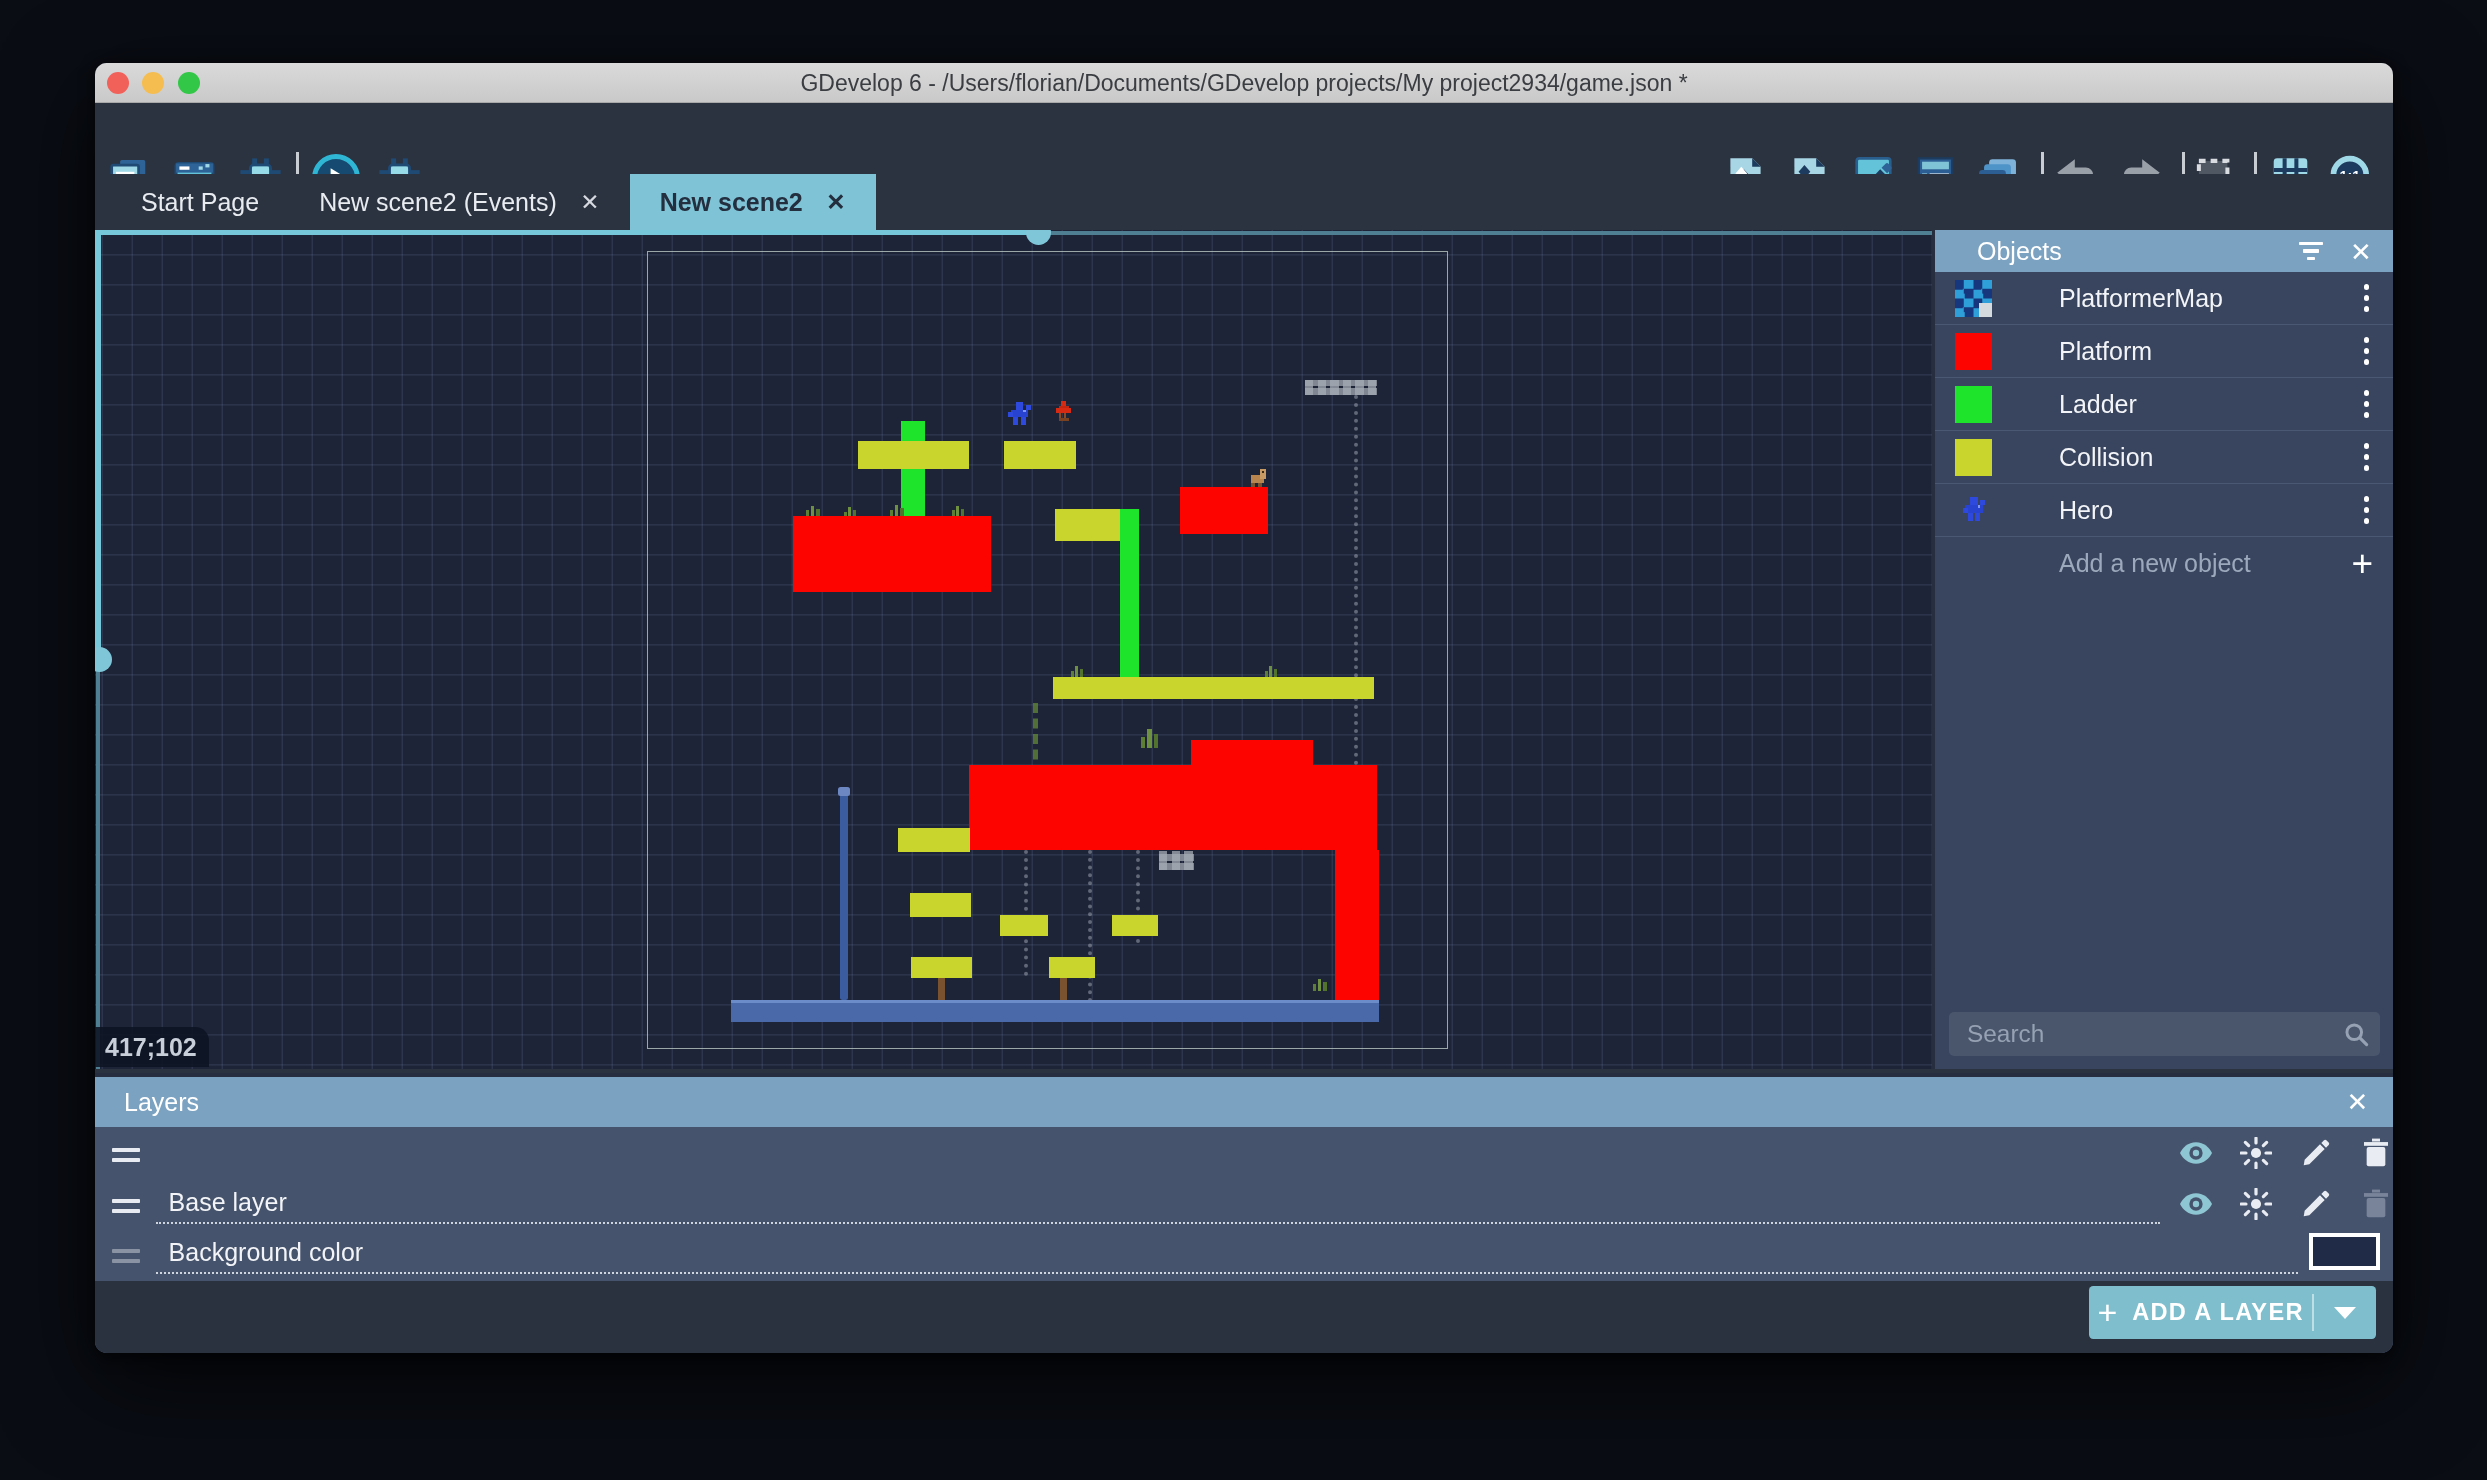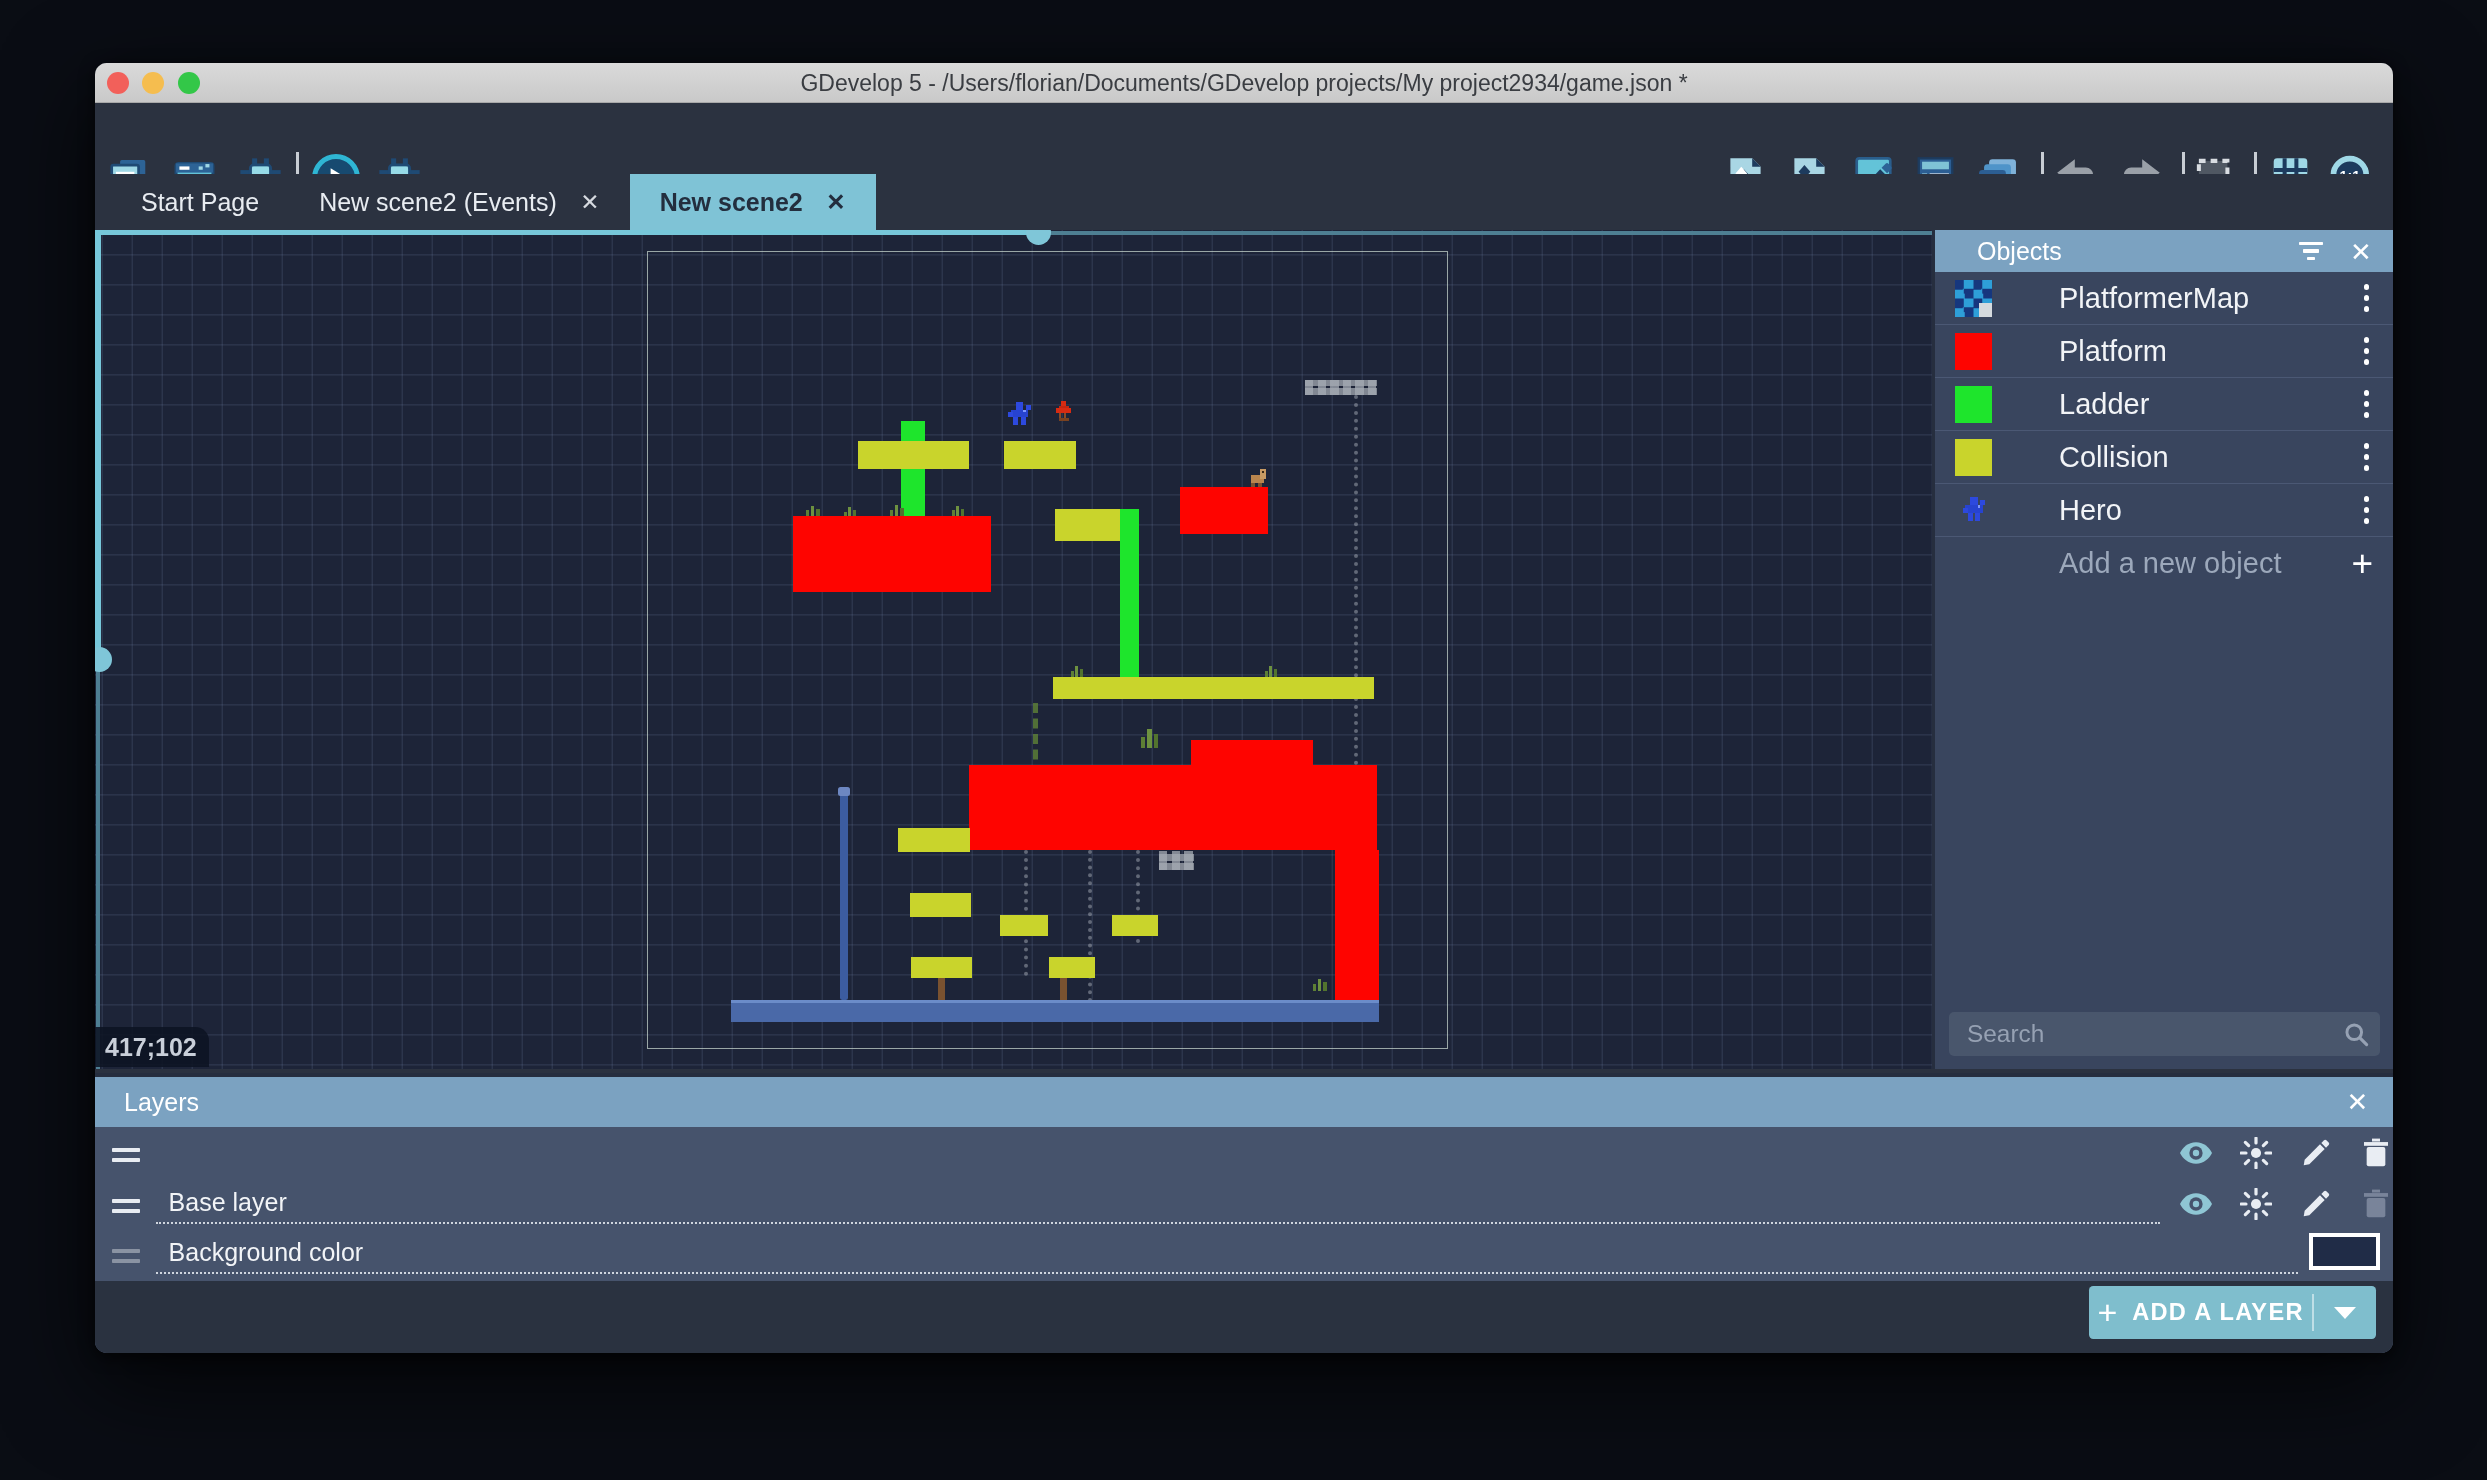--- a/index.html
+++ b/index.html
@@ -64,21 +64,21 @@
   .filter-btn i{display:block;height:3.4px;background:#fff;border-radius:0.8px;}
   .filter-btn i:nth-child(1){width:23.6px;}.filter-btn i:nth-child(2){width:16px;}.filter-btn i:nth-child(3){width:8.4px;}
   .panel-x{position:absolute;right:15px;top:5px;width:34px;height:34px;color:#fff;font-size:26px;}
   .obj-rows{flex:none;}
   .obj-row{height:53px;display:flex;align-items:center;position:relative;border-bottom:1.7px solid #4b5874;cursor:pointer;}
   .obj-thumb{position:absolute;left:20px;width:37px;height:37px;}
   .obj-thumb.checker{background:conic-gradient(#2e9fd8 25%,#16377e 0 50%,#2e9fd8 0 75%,#16377e 0) 0 0/18.5px 18.5px;position:absolute;}
   .obj-thumb.checker:after{content:"";position:absolute;right:0;bottom:0;width:13.5px;height:13.5px;background:#d5dade;}
   .obj-thumb.sprite{display:flex;align-items:center;justify-content:center;}
   .obj-thumb.sprite svg{width:22px;height:27px;}
-  .obj-label{margin-left:124px;color:#f2f4f7;font-size:29px;}
+  .obj-label{margin-left:124px;color:#f2f4f7;font-size:25px;}
   .dots{position:absolute;right:23.6px;display:flex;flex-direction:column;gap:5px;}
   .dots i{width:5.9px;height:5.9px;border-radius:50%;background:#fff;display:block;}
   .add-row{height:53px;display:flex;align-items:center;position:relative;cursor:pointer;}
   .add-row .obj-label{color:#9ca8bb;}
   .add-plus{position:absolute;right:20px;color:#fff;font-size:37px;font-weight:300;line-height:34px;}
   .panel-spacer{flex:1;}
   .search-wrap{flex:none;padding:0 13.5px 12.6px 13.5px;}
   .search-box{position:relative;height:44px;background:#49566c;border-radius:5px;}
   .search-box input{position:absolute;inset:0;background:transparent;border:none;outline:none;color:#d8dde5;
     font-size:24.4px;padding:0 50px 0 18.5px;font-family:"Liberation Sans",sans-serif;}
@@ -113,21 +113,21 @@
 <body>
 
 <div class="window">
 
   <div class="titlebar">
     <div class="traffic">
       <span class="tl red"></span>
       <span class="tl yellow"></span>
       <span class="tl green"></span>
     </div>
-    <div class="win-title">GDevelop 5 - /Users/florian/Documents/GDevelop projects/My project2934/game.json *</div>
+    <div class="win-title">GDevelop 6 - /Users/florian/Documents/GDevelop projects/My project2934/game.json *</div>
   </div>
 
   <div class="toolbar">
     <div class="tb-icon" style="left:10px">
       <svg viewBox="0 0 28 28">
           <rect x="9" y="3" width="15" height="19" rx="1" fill="#2d6396"></rect>
           <rect x="4" y="6" width="16" height="18" rx="1" fill="#9fd8e6" stroke="#1f4a74" stroke-width="1.6"></rect>
           <rect x="6.5" y="10" width="11" height="2.2" fill="#fff"></rect>
           <rect x="6.5" y="14" width="11" height="2.2" fill="#fff"></rect>
           <rect x="6.5" y="18" width="7" height="2.2" fill="#fff"></rect>

